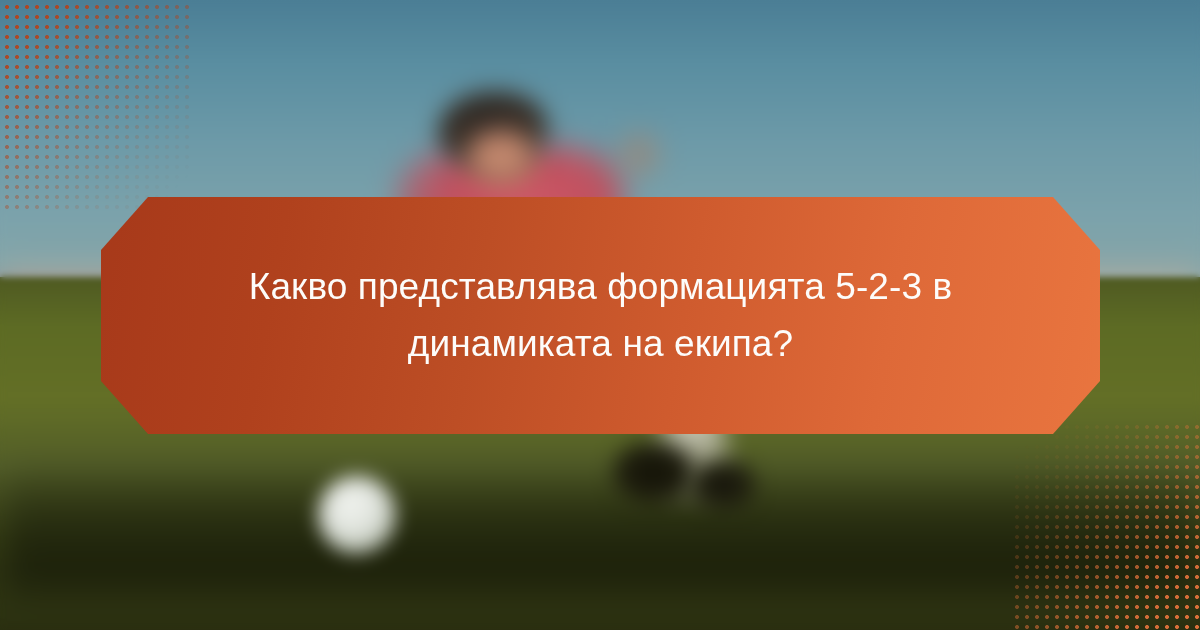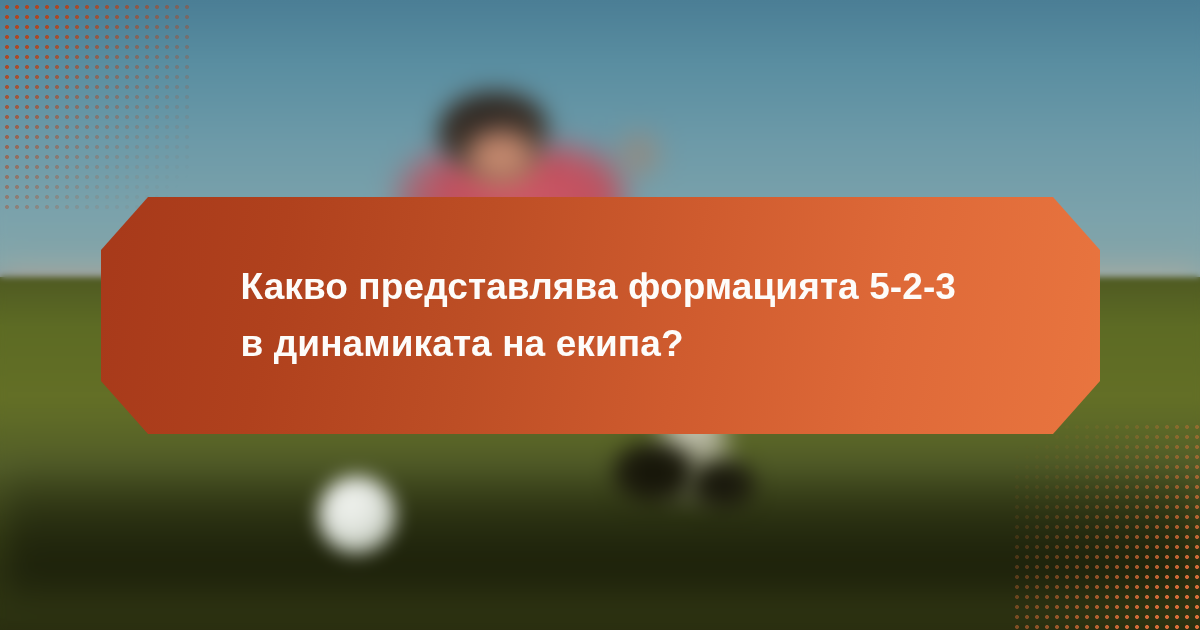--- a/index.html
+++ b/index.html
@@ -228,22 +228,22 @@
     display: flex;
     align-items: center;
     justify-content: center;
     box-sizing: border-box;
     padding: 0 90px;
   }
   .banner-title {
     color: #fdfcfa;
     font-size: 37px;
     line-height: 1.52;
-    font-weight: 700;
-    text-align: left;
+    font-weight: 400;
+    text-align: center;
     letter-spacing: 0.1px;
     max-width: 720px;
   }
 </style>
 </head>
 <body>
 
 <div id="stage">
 
   <div class="photo">

